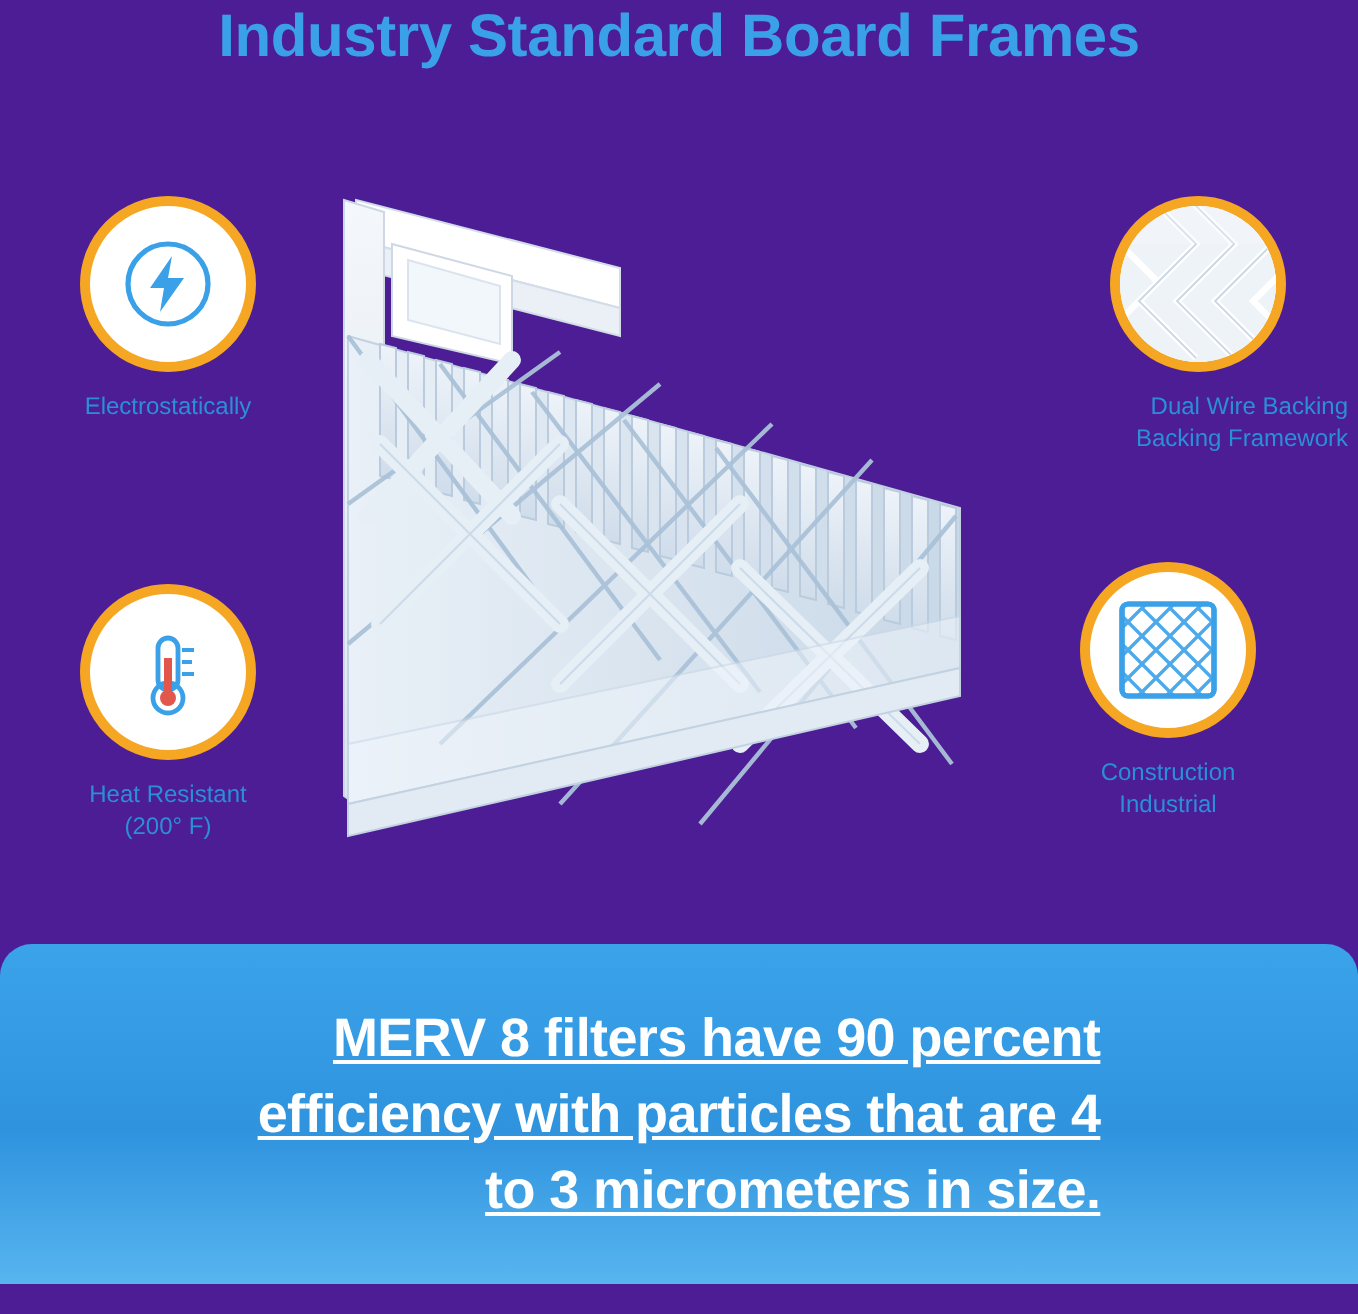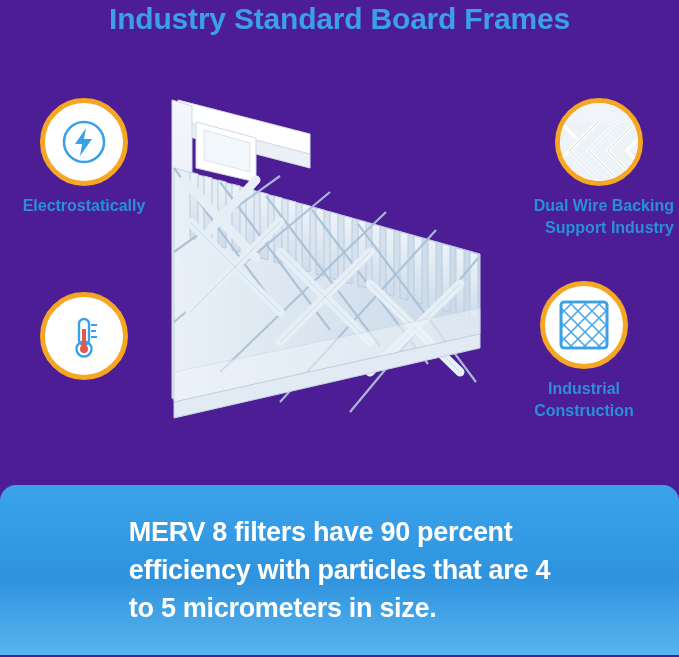--- a/index.html
+++ b/index.html
@@ -53,22 +53,22 @@
   }
   .badge-inner {
     position: absolute;
     inset: 0;
     display: flex;
     align-items: center;
     justify-content: center;
   }
   .feature-label {
     margin-top: 9px;
-    font-size: 16px;
-    font-weight: bold;
+    font-size: 12px;
+    font-weight: normal;
     color: #2b8fd6;
     line-height: 1.35;
   }
 
   .f-electro { top: 98px; left: 9px; }
   .f-heat    { top: 292px; left: 9px; }
   .f-wire    { top: 98px; left: 524px; text-align: right; }
   .f-indus   { top: 281px; left: 509px; }
 
   
@@ -77,30 +77,31 @@
     top: 72px;
     left: 160px;
     width: 340px;
     height: 400px;
   }
 
   
   .banner {
     position: absolute;
     left: 0;
-    top: 485px;
+    top: 472px;
     width: 679px;
     height: 170px;
     background: linear-gradient(180deg, #3aa3ea 0%, #2f93de 55%, #57b5ef 100%);
     border-radius: 16px 16px 0 0;
     color: #ffffff;
     display: flex;
     align-items: center;
     justify-content: center;
-    text-align: left;
+    text-align: right;
+    text-decoration: underline;
   }
   .banner-text {
     font-size: 27px;
     font-weight: bold;
     line-height: 1.42;
     padding: 0 40px;
     letter-spacing: -0.3px;
   }
 </style>
 </head>
@@ -204,20 +205,24 @@
           <rect x="20" y="8" width="10" height="26" rx="5" fill="none" stroke="#3aa0e8" stroke-width="2.4"></rect>
           <circle cx="25" cy="38" r="7.5" fill="none" stroke="#3aa0e8" stroke-width="2.4"></circle>
           <circle cx="25" cy="38" r="4" fill="#e2574c"></circle>
           <rect x="23" y="18" width="4" height="18" fill="#e2574c"></rect>
           <line x1="32" y1="14" x2="38" y2="14" stroke="#3aa0e8" stroke-width="2"></line>
           <line x1="32" y1="20" x2="37" y2="20" stroke="#3aa0e8" stroke-width="2"></line>
           <line x1="32" y1="26" x2="38" y2="26" stroke="#3aa0e8" stroke-width="2"></line>
         </svg>
       </div>
     </div>
+    <div class="feature-label">
+      <div>Heat Resistant</div>
+      <div>(200° F)</div>
+    </div>
   </div>
 
   <div class="feature f-wire">
     <div class="badge">
       <div class="badge-inner">
         <svg width="82" height="82" viewBox="0 0 82 82">
           <rect width="82" height="82" fill="#eef3f8"></rect>
           <g stroke="#ffffff" stroke-width="3.4" fill="none" opacity="0.95">
             <path d="M-10,10 L20,40 L-10,70 M10,-10 L40,20 L10,50 L40,80"></path>
             <path d="M30,-10 L60,20 L30,50 L60,80"></path>
@@ -226,44 +231,44 @@
           </g>
           <g stroke="#c9d7e4" stroke-width="1" fill="none">
             <path d="M10,-10 L40,20 L10,50 L40,80 M30,-10 L60,20 L30,50 L60,80 M50,-10 L80,20 L50,50 L80,80"></path>
           </g>
           <rect x="0" y="0" width="82" height="20" fill="#f7fafc" opacity="0.35"></rect>
         </svg>
       </div>
     </div>
     <div class="feature-label">
       <div>Dual Wire Backing</div>
-      <div>Support Industry</div>
+      <div>Backing Framework</div>
     </div>
   </div>
 
   <div class="feature f-indus">
     <div class="badge">
       <div class="badge-inner">
         <svg width="54" height="54" viewBox="0 0 54 54">
           <rect x="4" y="4" width="46" height="46" rx="3" fill="#ffffff" stroke="#3aa0e8" stroke-width="2.6"></rect>
           <g stroke="#3aa0e8" stroke-width="1.7" fill="none" opacity="0.9">
             <path d="M4,16 L16,4 M4,30 L30,4 M4,44 L44,4 M12,50 L50,12 M26,50 L50,26 M40,50 L50,40"></path>
             <path d="M16,50 L4,38 M30,50 L4,24 M44,50 L4,10 M50,42 L14,6 M50,28 L28,6 M50,14 L42,6"></path>
           </g>
           <rect x="4" y="4" width="46" height="46" rx="3" fill="none" stroke="#3aa0e8" stroke-width="2.6"></rect>
         </svg>
       </div>
     </div>
     <div class="feature-label">
+      <div>Construction</div>
       <div>Industrial</div>
-      <div>Construction</div>
     </div>
   </div>
 
   <div class="banner">
     <div class="banner-text">
       <div>MERV 8 filters have 90 percent</div>
       <div>efficiency with particles that are 4</div>
-      <div>to 5 micrometers in size.</div>
+      <div>to 3 micrometers in size.</div>
     </div>
   </div>
 
 </div>
 
 </body></html>

